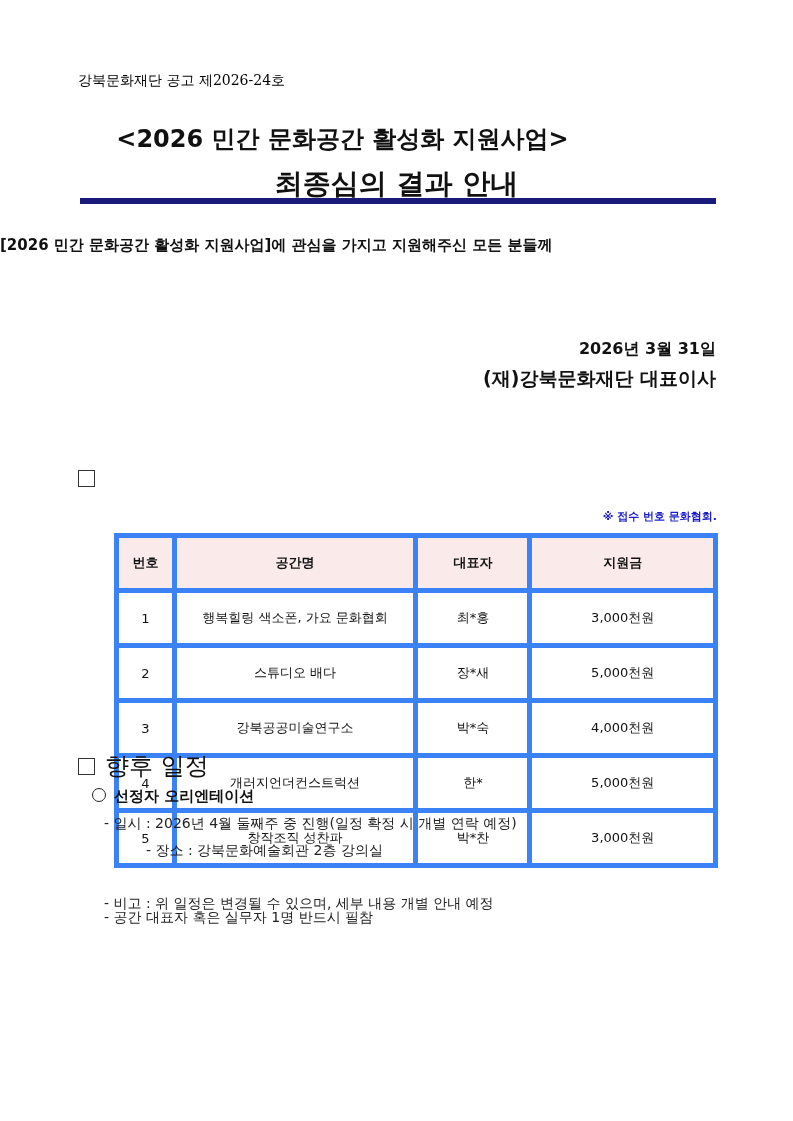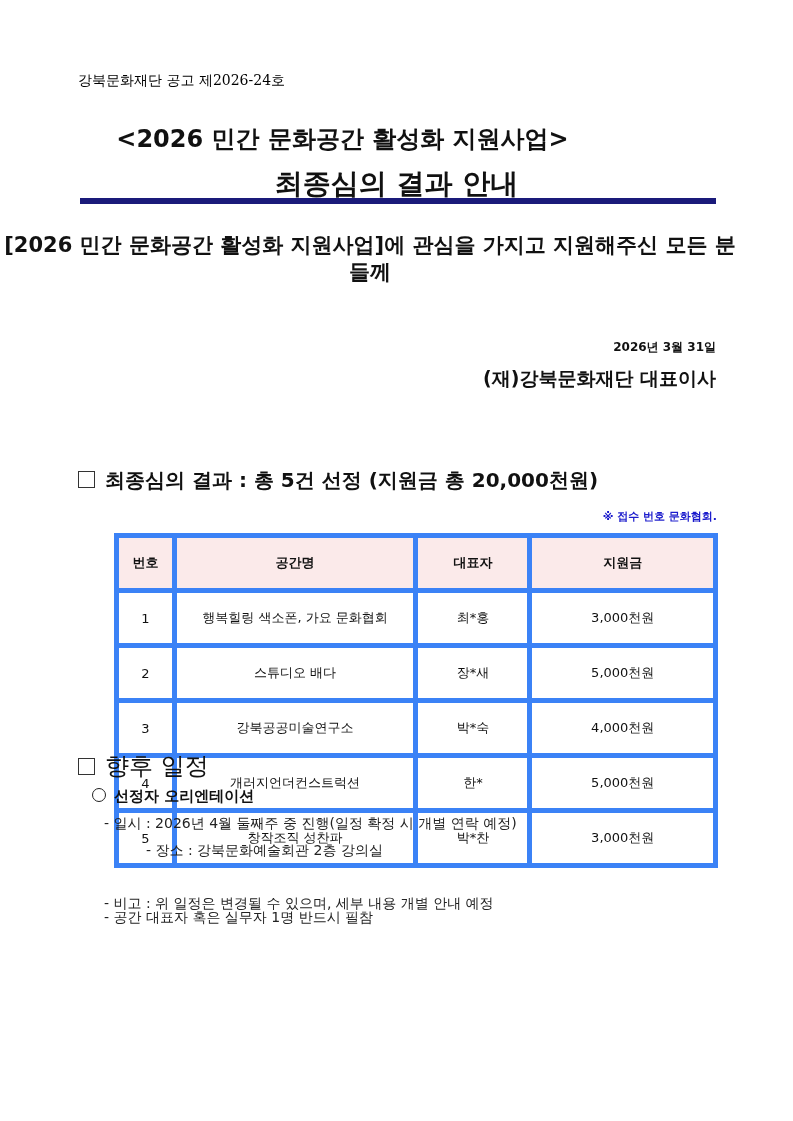--- a/index.html
+++ b/index.html
@@ -2,22 +2,22 @@
 <html><head>
 <meta charset="utf-8">
 <style>
   html, body { margin:0; padding:0; background:#ffffff; }
   body { width:793px; height:1121px; position:relative; overflow:hidden; font-family:"DejaVu Sans", sans-serif; color:#111; }
   .abs { position:absolute; }
   .notice-no { left:78px; top:72px; font-family:"DejaVu Serif", serif; font-size:14px; color:#000000; }
   .title1 { left:0; width:685px; top:123px; text-align:center; font-size:24px; font-weight:bold; letter-spacing:0px; }
   .title2 { left:0; width:793px; top:165px; text-align:center; font-size:28px; font-weight:bold; }
   .rule { left:80px; top:198px; width:636px; height:6px; background:#1a1a7a; }
-  .intro { left:0; width:740px; top:232px; text-align:center; font-size:21px; font-weight:bold; line-height:27px; }
-  .date { right:77px; top:339px; font-size:12px; font-weight:bold; }
+  .intro { left:0; width:740px; top:232px; font-size:15px; font-weight:bold; line-height:27px; }
+  .date { right:77px; top:339px; font-size:16px; font-weight:bold; }
   .org { right:77px; top:366px; font-size:19px; font-weight:bold; }
   .sec1 { left:78px; top:467px; font-size:20px; font-weight:bold; }
   .box { display:inline-block; width:15px; height:15px; border:1px solid #333; margin-right:10px; vertical-align:-1px; }
   .note { right:76px; top:509px; font-size:11px; font-weight:bold; color:#1a1acc; }
   table.res { position:absolute; left:114px; top:533px; width:604px; border-collapse:collapse; font-size:13px; }
   table.res th, table.res td { border:5px solid #3b82f6; text-align:center; height:30px; padding:10px; }
   table.res { border:2px solid #111; }
   table.res th { background:#fbeaea; font-weight:bold; }
   .sec2 { left:78px; top:750px; font-size:24px; font-weight:normal; }
   .sub { left:92px; top:787px; font-size:15px; font-weight:bold; }
@@ -33,21 +33,21 @@
 <div class="abs rule"></div>
 
 <div class="abs intro">
   <div>[2026 민간 문화공간 활성화 지원사업]에 관심을 가지고 지원해주신 모든 분들께</div>
 </div>
 
 <div class="abs date">2026년 3월 31일</div>
 <div class="abs org">(재)강북문화재단 대표이사</div>
 
 <div class="abs sec1">
-  <span class="box"></span><span>최종심의 결과 : 총 5건 선정 (지원금 총 20,000천원)</span>
+  <span class="box"></span>
 </div>
 <div class="abs note">※ 접수 번호 문화협회.</div>
 
 <table class="res">
   <colgroup>
       <col style="width:58px">
       <col style="width:244px">
       <col style="width:115px">
       <col style="width:187px">
     </colgroup>

